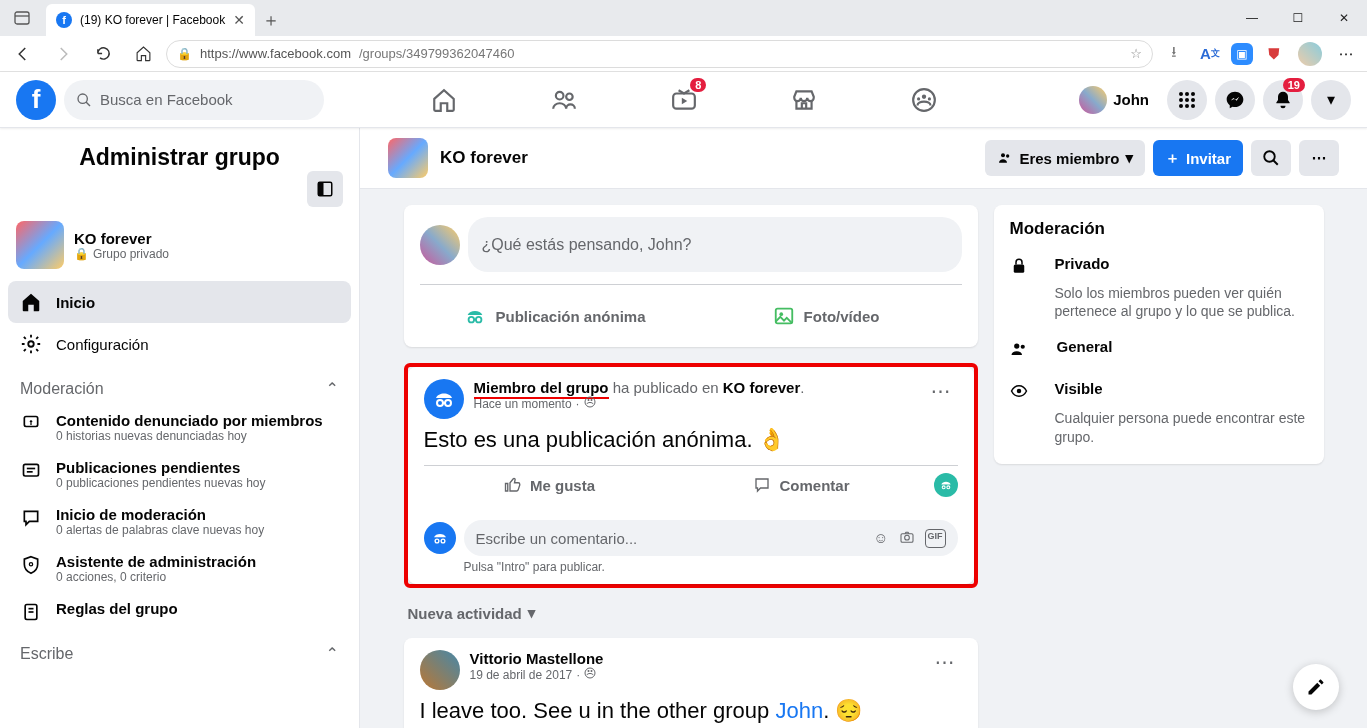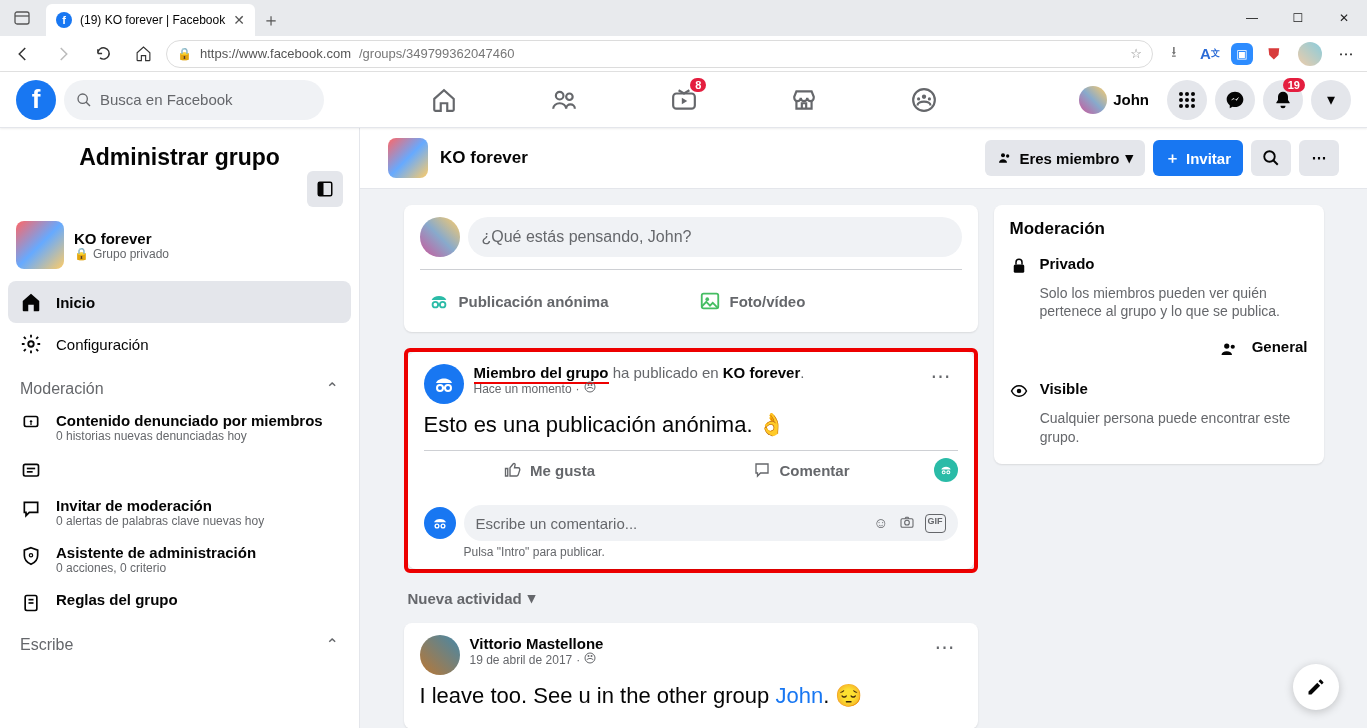--- a/index.html
+++ b/index.html
@@ -77,24 +77,24 @@
   .btn{height:36px;border-radius:6px;display:flex;align-items:center;gap:6px;padding:6px 12px;font-size:15px;font-weight:600;}
   .btn-grey{background:var(--hover);color:#050505;}
   .btn-blue{background:var(--blue);color:#fff;}
   .btn-ic{width:40px;justify-content:center;padding:0;}
   .feed{width:920px;display:flex;gap:16px;padding:16px 0;}
   .feed-main{flex:1;display:flex;flex-direction:column;gap:16px;}
   .card{background:#fff;border-radius:8px;box-shadow:0 1px 2px rgba(0,0,0,.1);}
   .composer{padding:12px 16px;}
   .comp-top{display:flex;gap:8px;align-items:center;}
   .comp-top .av{width:40px;height:40px;border-radius:50%;background:linear-gradient(45deg,#c59,#8ac,#fc6);}
-  .comp-top .inp{flex:1;height:40px;border-radius:20px;background:var(--bg);display:flex;align-items:center;padding:0 14px;color:var(--sec);font-size:16px;}
+  .comp-top .inp{flex:1;height:55px;border-radius:20px;background:var(--bg);display:flex;align-items:center;padding:0 14px;color:var(--sec);font-size:16px;}
   .comp-div{height:1px;background:var(--divider);margin:12px 0;}
   .comp-acts{display:flex;}
-  .comp-act{flex:1;display:flex;align-items:center;justify-content:flex-start;gap:9px;padding:8px;border-radius:6px;color:var(--sec);font-size:15px;font-weight:600;}
+  .comp-act{flex:1;display:flex;align-items:center;justify-content:center;gap:9px;padding:8px;border-radius:6px;color:var(--sec);font-size:15px;font-weight:600;}
   
   .hl{border:4px solid #e00;border-radius:6px;}
   .post{padding:12px 16px 8px;}
   .post-h{display:flex;gap:10px;align-items:flex-start;}
   .anon-av{width:40px;height:40px;border-radius:50%;background:#1877f2;display:flex;align-items:center;justify-content:center;}
   .anon-av svg{fill:#fff;}
   .post-m{flex:1;}
   .post-m .l1{font-size:15px;color:var(--sec);}
   .post-m .l1 .au{color:#050505;font-weight:600;border-bottom:2px solid #e00;padding-bottom:1px;}
   .post-m .l1 .gr{color:#050505;font-weight:600;}
@@ -108,21 +108,21 @@
   .cmt-row{display:flex;align-items:center;gap:8px;padding:8px 16px 4px;}
   .cmt-av{width:32px;height:32px;border-radius:50%;background:#1877f2;display:flex;align-items:center;justify-content:center;}
   .cmt-in{flex:1;height:36px;background:var(--bg);border-radius:18px;display:flex;align-items:center;padding:0 12px;color:var(--sec);font-size:15px;}
   .cmt-in .icons{margin-left:auto;display:flex;gap:10px;color:var(--sec);}
   .cmt-hint{font-size:12px;color:var(--sec);padding:0 16px 10px 56px;}
   .sort{display:flex;align-items:center;gap:6px;padding:0 4px;color:var(--sec);font-size:15px;font-weight:600;}
   
   .feed-side{width:330px;}
   .info-card{padding:14px 16px 6px;}
   .info-card h3{margin:0 0 10px;font-size:17px;font-weight:700;}
-  .info-row{display:flex;gap:12px;padding:6px 0 12px;justify-content:flex-end;}
+  .info-row{display:flex;gap:27px;padding:6px 0 12px;}
   .info-row .ic{width:20px;color:#1c1e21;padding-top:2px;}
   .info-row .t{font-size:15px;font-weight:600;}
   .info-row .s{font-size:14px;color:var(--sec);line-height:1.3;margin-top:12px;}
   
   .fab{position:fixed;right:28px;bottom:18px;width:46px;height:46px;border-radius:50%;background:#fff;box-shadow:0 2px 10px rgba(0,0,0,.2);display:flex;align-items:center;justify-content:center;color:#050505;}
   ::-webkit-scrollbar{width:10px}::-webkit-scrollbar-thumb{background:#c4c4c4;border-radius:5px}
 </style>
 </head>
 <body>
 
@@ -321,29 +321,33 @@
         </div>
       </div>
     <div class="mod-row">
         <span class="ic">
           <svg width="20" height="20" viewBox="0 0 24 24">
             <rect x="3" y="4" width="18" height="14" rx="2" fill="none" stroke="#050505" stroke-width="2"></rect>
             <line x1="7" y1="9" x2="17" y2="9" stroke="#050505" stroke-width="2"></line>
             <line x1="7" y1="13" x2="14" y2="13" stroke="#050505" stroke-width="2"></line>
           </svg>
         </span>
+        <div class="txt">
+          <div class="t">Publicaciones pendientes</div>
+          <div class="s">0 publicaciones pendientes nuevas hoy</div>
+        </div>
       </div>
     <div class="mod-row">
         <span class="ic">
           <svg width="20" height="20" viewBox="0 0 24 24">
             <path d="M4 4h16v12H10l-4 4v-4H4z" fill="none" stroke="#050505" stroke-width="2"></path>
           </svg>
         </span>
         <div class="txt">
-          <div class="t">Invitar de moderación</div>
+          <div class="t">Inicio de moderación</div>
           <div class="s">0 alertas de palabras clave nuevas hoy</div>
         </div>
       </div>
     <div class="mod-row">
         <span class="ic">
           <svg width="20" height="20" viewBox="0 0 24 24">
             <path d="M12 2l8 3v6c0 5-3.5 9-8 11-4.5-2-8-6-8-11V5z" fill="none" stroke="#050505" stroke-width="2"></path>
             <circle cx="12" cy="11" r="2" fill="none" stroke="#050505" stroke-width="1.5"></circle>
           </svg>
         </span>

